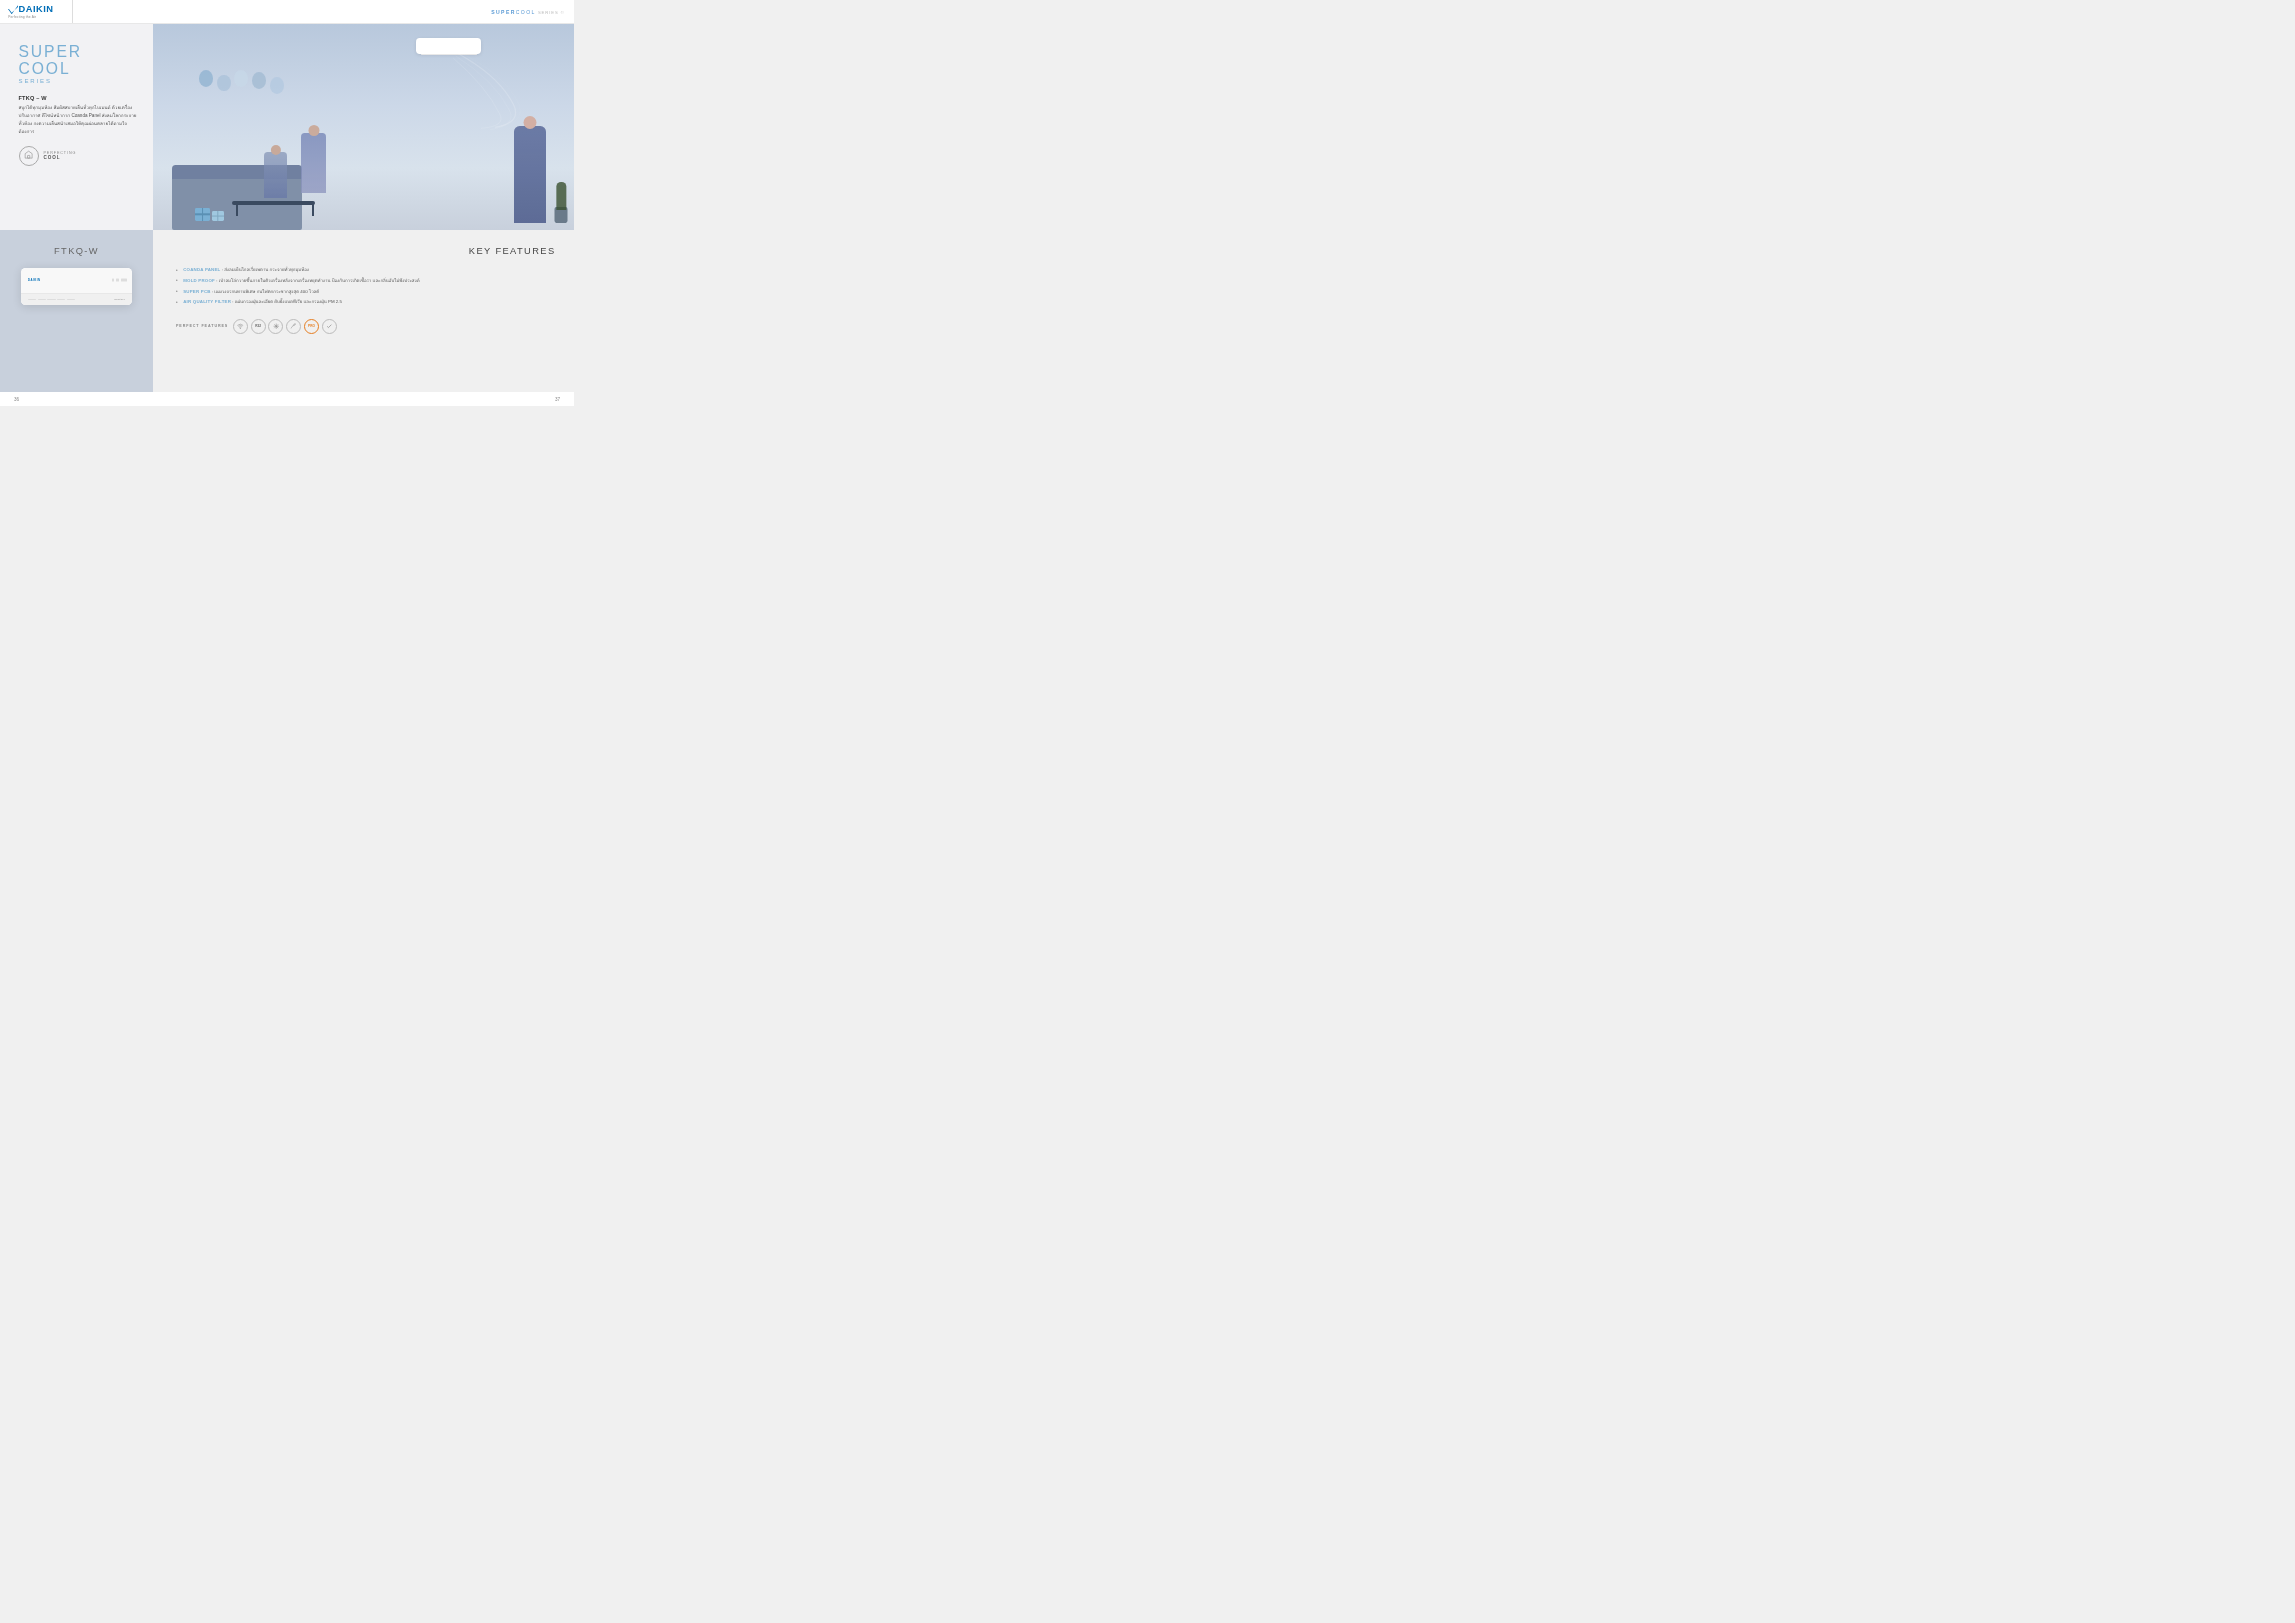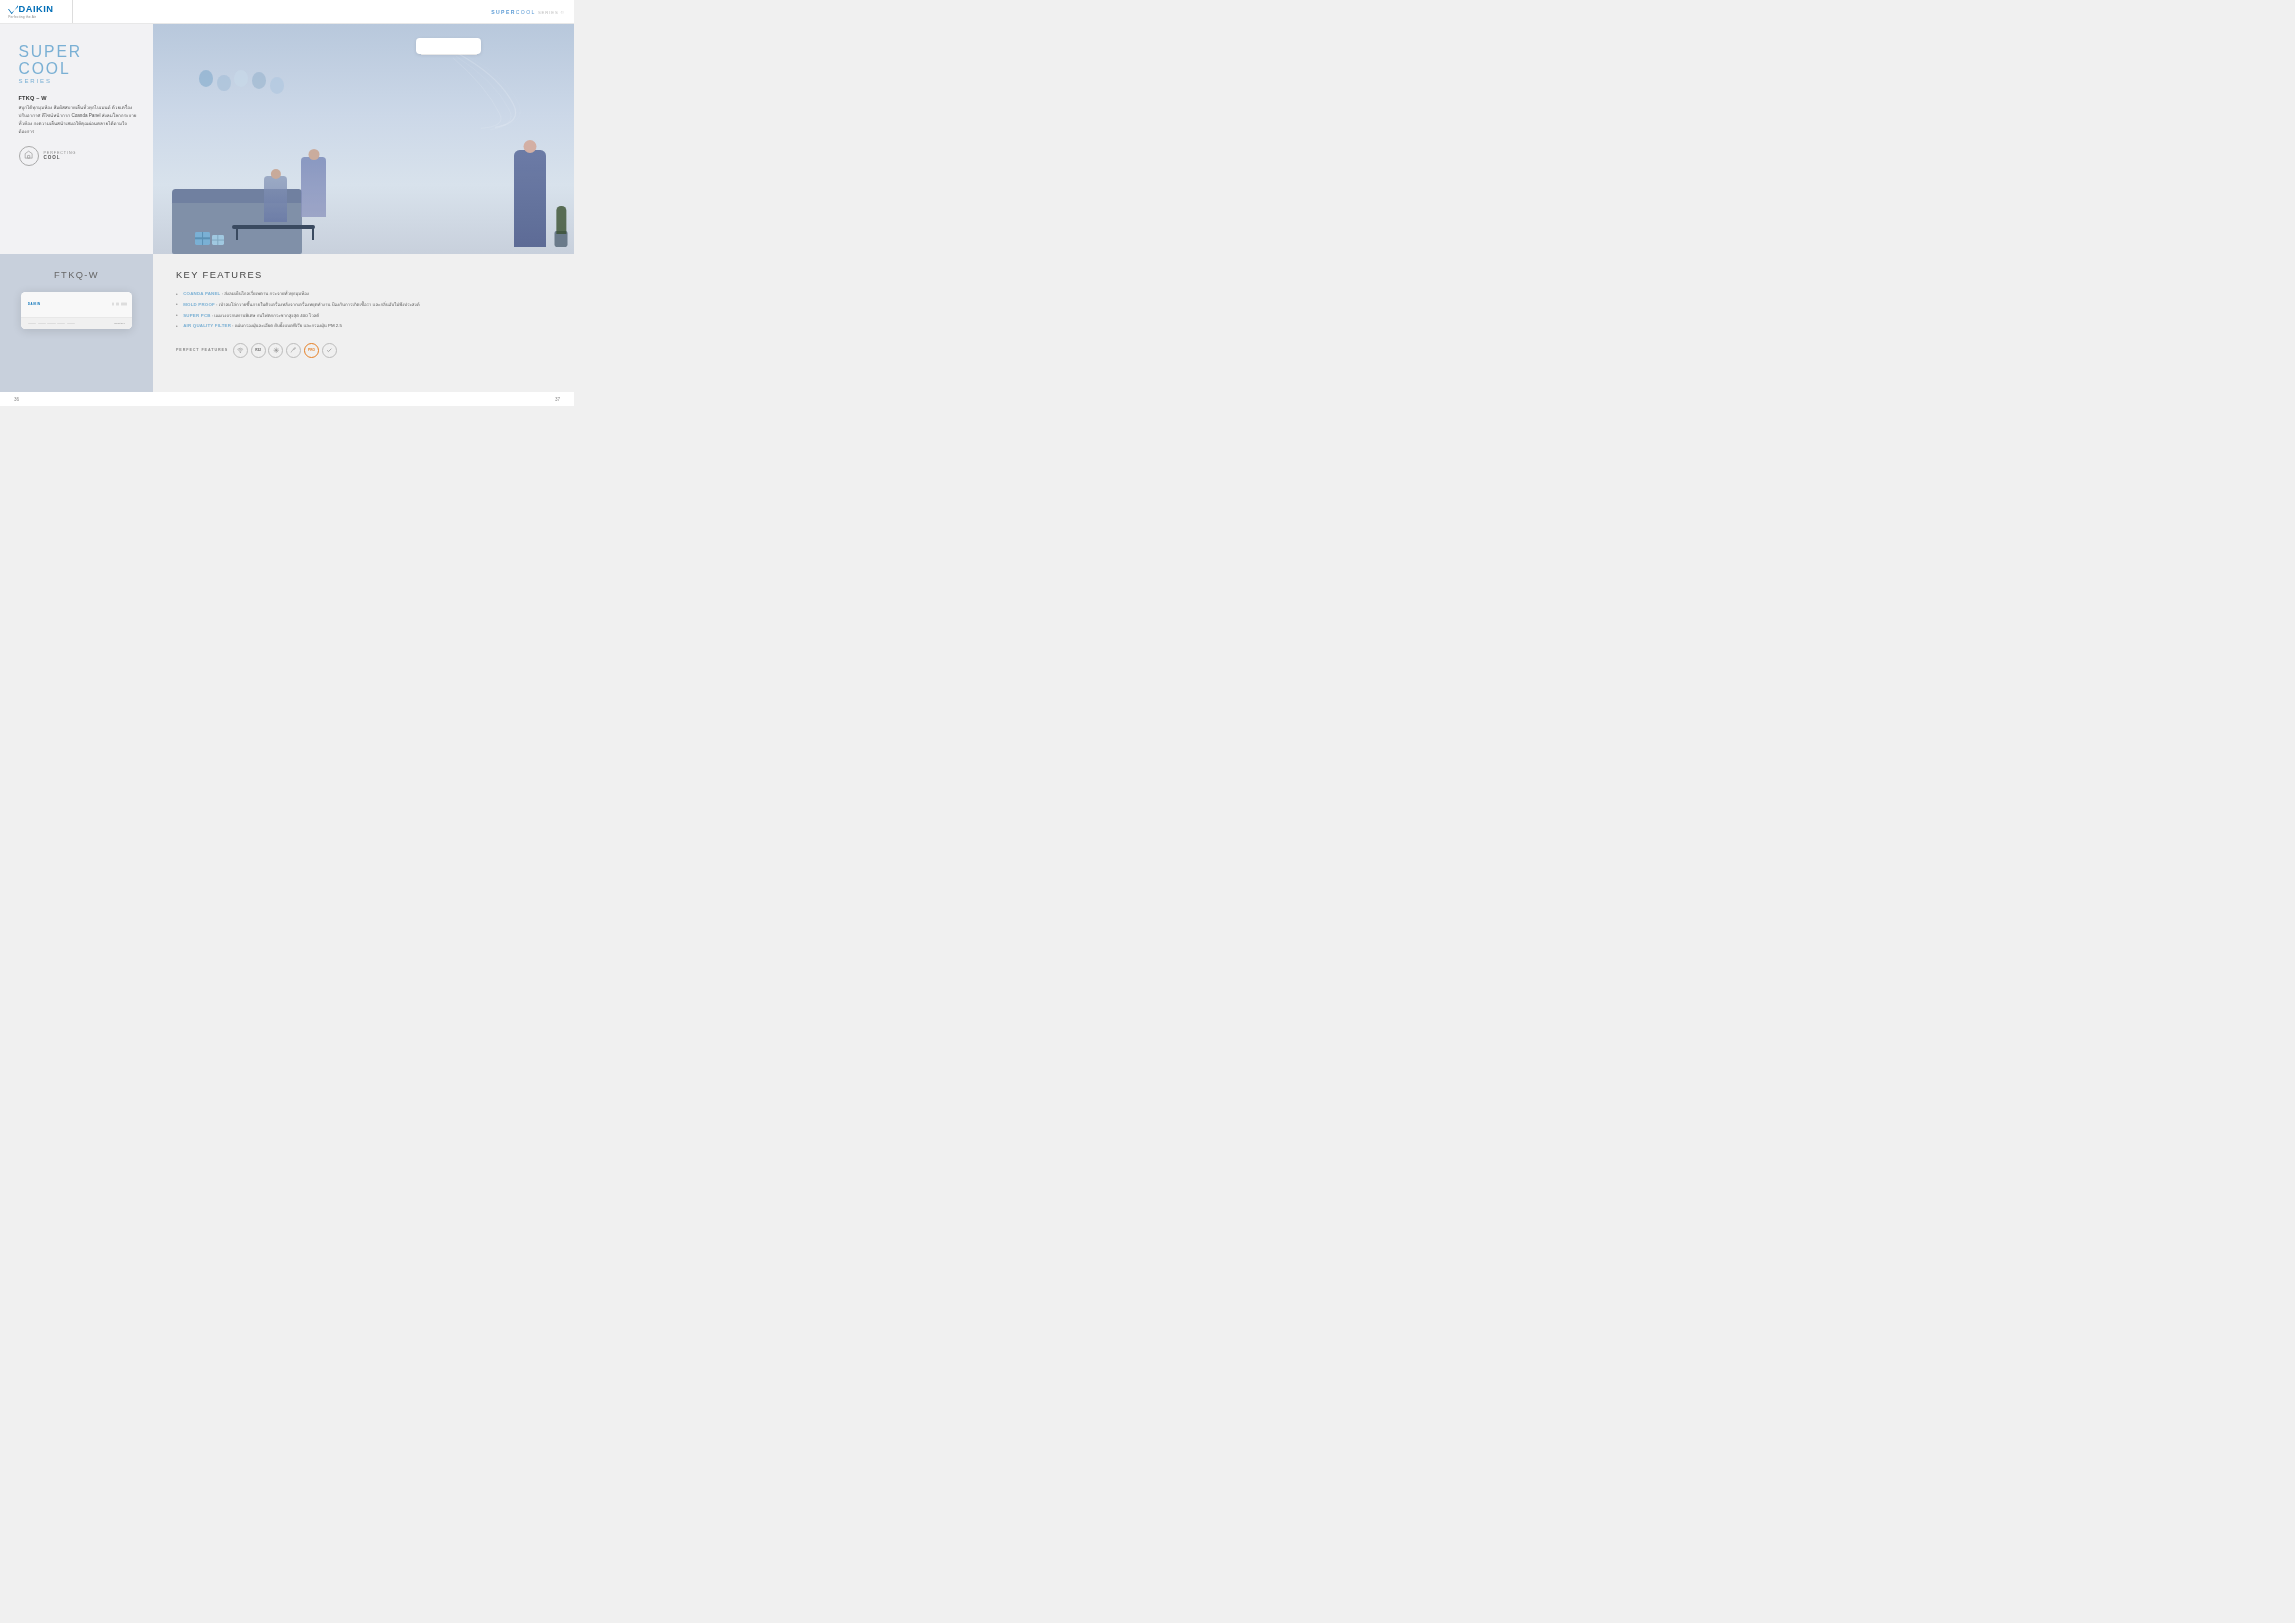--- a/index.html
+++ b/index.html
@@ -222,21 +222,21 @@
       height: 16.7px;
       border-radius: 50%;
       opacity: 0.7;
     }
     .balloon-1 { background: #8aafcf; }
     .balloon-2 { background: #a8c0d8; }
     .balloon-3 { background: #c8d8e8; }
 
     
     .bottom-content {
-      height: 138px;
+      height: 162px;
       display: flex;
       flex-direction: row;
     }
     .bottom-left {
       width: 153px;
       background: #c8d0dc;
       display: flex;
       flex-direction: column;
       align-items: center;
       justify-content: flex-start;
@@ -315,20 +315,21 @@
     .ac-model-text {
       font-size: 2.3px;
       color: #999;
     }
 
     
     .bottom-right {
       flex: 1;
       background: #f0f0f0;
       padding: 16px 18.5px 14px 23px;
+      text-align: right;
     }
     .key-features-title {
       font-size: 9.3px;
       letter-spacing: 1.4px;
       color: #444;
       font-weight: 300;
       text-transform: uppercase;
       margin-bottom: 10.2px;
     }
     .features-list {

